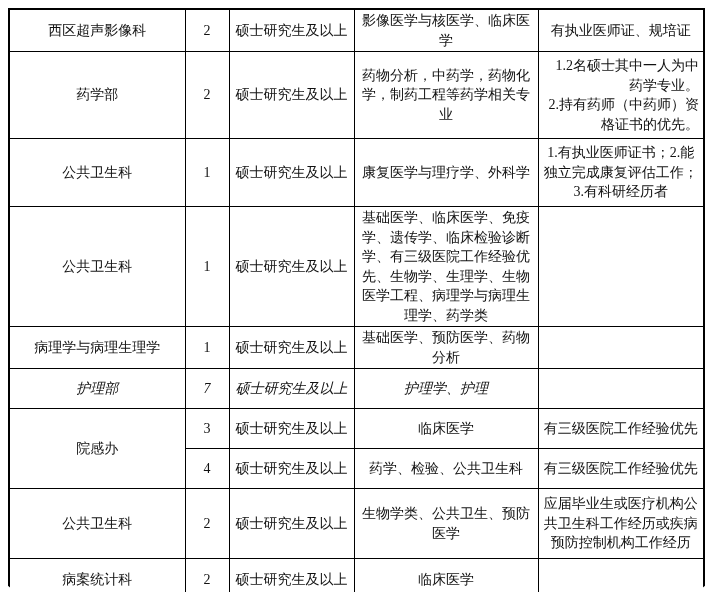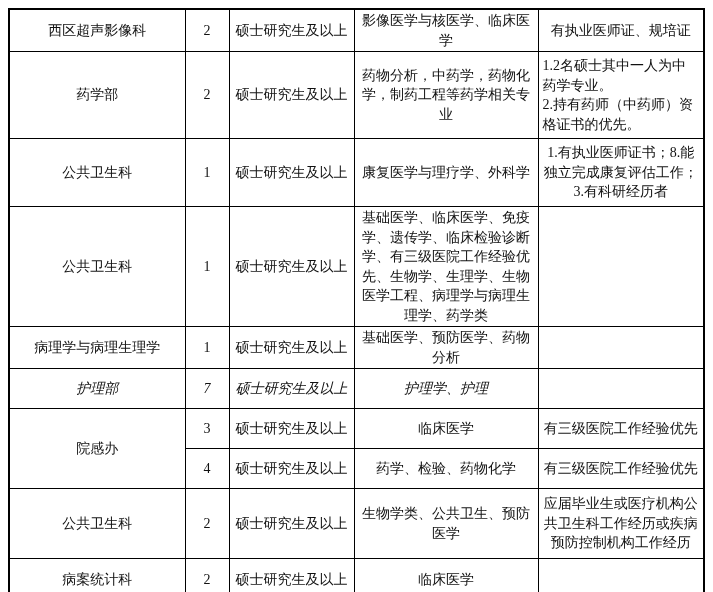--- a/index.html
+++ b/index.html
@@ -7,20 +7,21 @@
     padding: 0;
     background: #ffffff;
     font-family: "Liberation Serif", "DejaVu Serif", serif;
   }
   .page {
     position: relative;
     width: 713px;
     height: 592px;
     background: #ffffff;
     overflow: hidden;
+    border-radius: 24px;
   }
   table.recruit {
     position: absolute;
     left: 8px;
     top: 8px;
     width: 695px;
     border-collapse: collapse;
     table-layout: fixed;
     border: 2px solid #000000;
   }
@@ -69,29 +70,29 @@
           <td>2</td>
           <td>硕士研究生及以上</td>
           <td>影像医学与核医学、临床医学</td>
           <td>有执业医师证、规培证</td>
         </tr>
         <tr>
           <td>药学部</td>
           <td>2</td>
           <td>硕士研究生及以上</td>
           <td>药物分析，中药学，药物化学，制药工程等药学相关专业</td>
-          <td style="text-align: left;">1.2名硕士其中一人为中药学专业。
+          <td style="text-align: right;">1.2名硕士其中一人为中药学专业。
 2.持有药师（中药师）资格证书的优先。</td>
         </tr>
         <tr>
           <td>公共卫生科</td>
           <td>1</td>
           <td>硕士研究生及以上</td>
           <td>康复医学与理疗学、外科学</td>
-          <td>1.有执业医师证书；8.能独立完成康复评估工作；3.有科研经历者</td>
+          <td>1.有执业医师证书；2.能独立完成康复评估工作；3.有科研经历者</td>
         </tr>
         <tr>
           <td>公共卫生科</td>
           <td>1</td>
           <td>硕士研究生及以上</td>
           <td>基础医学、临床医学、免疫学、遗传学、临床检验诊断学、有三级医院工作经验优先、生物学、生理学、生物医学工程、病理学与病理生理学、药学类</td>
           <td></td>
         </tr>
         <tr>
           <td>病理学与病理生理学</td>
@@ -110,21 +111,21 @@
         <tr>
           <td rowspan="2">院感办</td>
           <td>3</td>
           <td>硕士研究生及以上</td>
           <td>临床医学</td>
           <td>有三级医院工作经验优先</td>
         </tr>
         <tr>
           <td>4</td>
           <td>硕士研究生及以上</td>
-          <td>药学、检验、药物化学</td>
+          <td>药学、检验、公共卫生科</td>
           <td>有三级医院工作经验优先</td>
         </tr>
         <tr>
           <td>公共卫生科</td>
           <td>2</td>
           <td>硕士研究生及以上</td>
           <td>生物学类、公共卫生、预防医学</td>
           <td>应届毕业生或医疗机构公共卫生科工作经历或疾病预防控制机构工作经历</td>
         </tr>
         <tr>

